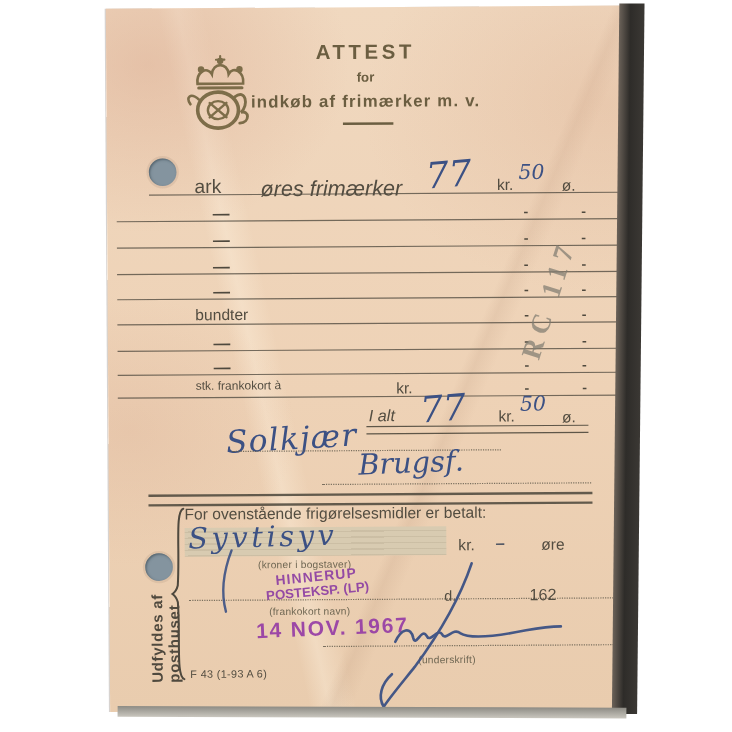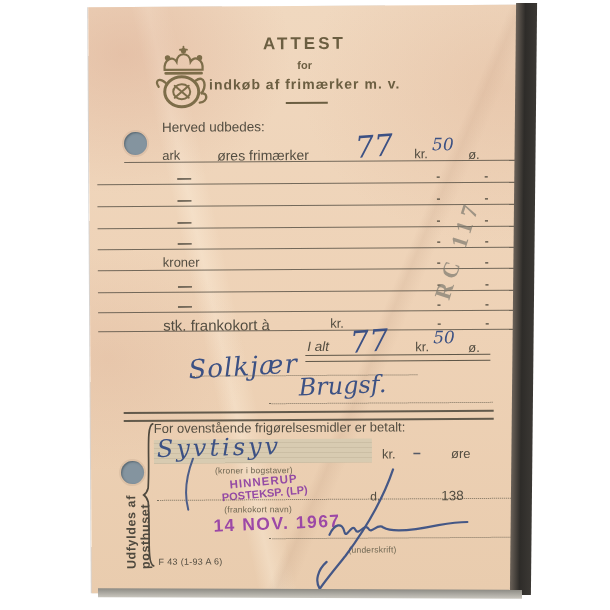--- a/index.html
+++ b/index.html
@@ -58,24 +58,23 @@
       <path d="M51,38 C60,31 63,45 56,51 C63,49 64,59 55,60" stroke-width="2.4"></path>
       <path d="M21,40 C14,34 10,38 14,44" stroke-width="2.2"></path>
     </g>
   </svg>
 
   <div class="abs print hdr" style="left:0;right:0;top:28px;text-align:center;font-weight:bold;font-size:17px;letter-spacing:3px;">ATTEST</div>
   <div class="abs print hdr" style="left:0;right:0;top:53px;text-align:center;font-weight:bold;font-size:11px;">for</div>
   <div class="abs print hdr" style="left:0;right:0;top:70px;text-align:center;font-weight:bold;font-size:14px;letter-spacing:1px;">indkøb af frimærker m. v.</div>
   <div class="abs" style="left:197px;top:96px;width:42px;height:2px;background:#6b5e41;"></div>
 
-  <div class="abs print" style="left:73px;top:113px;font-size:13.5px;">Herved udbedes:</div>
 
-  <div class="abs print" style="left:73px;top:141px;font-size:13px;">ark</div>
-  <div class="abs print" style="left:128px;top:141px;font-size:14px;">øres frimærker</div>
+  <div class="abs print" style="left:73px;top:141px;font-size:16px;">ark</div>
+  <div class="abs print" style="left:128px;top:141px;font-size:18px;font-style:italic;">øres frimærker</div>
   <div class="abs hw" style="left:266px;top:123px;font-size:30px;transform:rotate(-4deg);">77</div>
   <div class="abs print" style="left:325px;top:141px;font-size:13px;">kr.</div>
   <div class="abs hw" style="left:343px;top:129px;font-size:17px;">50</div>
   <div class="abs print" style="left:379px;top:142px;font-size:13px;">ø.</div>
   <div class="rule" style="left:35px;top:155px;width:393px;"></div>
 
   <div>
     <span class="abs dash-col" style="left:88px;top:163px;font-size:14px;">—</span>
     <span class="abs dash-col" style="left:347px;top:164px;">-</span>
     <span class="abs dash-col" style="left:395px;top:164px;">-</span>
@@ -97,41 +96,41 @@
   <div class="rule" style="left:8px;top:221px;width:420px;"></div>
 
   <div>
     <span class="abs dash-col" style="left:88px;top:228px;font-size:14px;">—</span>
     <span class="abs dash-col" style="left:347px;top:229px;">-</span>
     <span class="abs dash-col" style="left:395px;top:229px;">-</span>
   </div>
   <div class="rule" style="left:8px;top:242px;width:420px;"></div>
 
   <div>
-    <span class="abs print" style="left:73px;top:248px;font-size:13px;">kroner</span>
+    <span class="abs print" style="left:73px;top:248px;font-size:13px;">bundter</span>
     <span class="abs dash-col" style="left:347px;top:250px;">-</span>
     <span class="abs dash-col" style="left:395px;top:250px;">-</span>
   </div>
   <div class="rule" style="left:8px;top:263px;width:420px;"></div>
 
   <div>
     <span class="abs dash-col" style="left:88px;top:271px;font-size:14px;">—</span>
     <span class="abs dash-col" style="left:347px;top:272px;">-</span>
     <span class="abs dash-col" style="left:395px;top:272px;">-</span>
   </div>
   <div class="rule" style="left:8px;top:285px;width:420px;"></div>
 
   <div>
     <span class="abs dash-col" style="left:88px;top:291px;font-size:14px;">—</span>
     <span class="abs dash-col" style="left:347px;top:292px;">-</span>
     <span class="abs dash-col" style="left:395px;top:292px;">-</span>
   </div>
   <div class="rule" style="left:8px;top:305px;width:420px;"></div>
 
-  <div class="abs print" style="left:73px;top:310px;font-size:15px;">stk. frankokort à</div>
+  <div class="abs print" style="left:73px;top:310px;font-size:10px;">stk. frankokort à</div>
   <div class="abs print" style="left:240px;top:310px;font-size:13px;">kr.</div>
   <span class="abs dash-col" style="left:347px;top:311px;">-</span>
   <span class="abs dash-col" style="left:395px;top:311px;">-</span>
   <div class="rule" style="left:8px;top:324px;width:420px;"></div>
 
   <div class="abs print" style="left:217px;top:333px;font-size:13.5px;font-style:italic;">I alt</div>
   <div class="abs hw" style="left:260px;top:318px;font-size:30px;transform:rotate(-4deg);">77</div>
   <div class="abs print" style="left:325px;top:334px;font-size:13px;">kr.</div>
   <div class="abs hw" style="left:343px;top:322px;font-size:17px;">50</div>
   <div class="abs print" style="left:378px;top:335px;font-size:13px;">ø.</div>
@@ -162,21 +161,21 @@
   <div class="abs" style="left:322px;top:439px;font-size:14px;color:#555a66;font-weight:bold;">–</div>
   <div class="abs print" style="left:360px;top:441px;font-size:13px;">øre</div>
 
   <div class="abs stamp-purple" style="left:118px;top:469px;width:110px;text-align:center;transform:rotate(-5deg);">
     <div style="font-size:11.5px;letter-spacing:1px;">HINNERUP</div>
     <div style="font-size:11px;">POSTEKSP. (LP)</div>
   </div>
 
   <div class="dotted" style="left:66px;top:493px;width:362px;border-bottom-width:1.5px;"></div>
   <div class="abs print" style="left:279px;top:484px;font-size:12px;">d.</div>
-  <div class="abs print" style="left:350px;top:483px;font-size:13.5px;">138</div>
+  <div class="abs print" style="left:350px;top:483px;font-size:13.5px;">162</div>
   <div class="abs print caption" style="left:133px;top:498px;">(frankokort navn)</div>
 
   <div class="abs stamp-purple" style="left:122px;top:507px;font-size:17.5px;letter-spacing:1.5px;transform:rotate(-2deg);color:#963da6;">14 NOV. 1967</div>
 
   <div class="dotted" style="left:178px;top:532px;width:248px;border-bottom-width:1.5px;"></div>
   <div class="abs print caption" style="left:257px;top:539px;">(underskrift)</div>
 
   <svg class="abs" style="left:168px;top:452px;" width="262" height="140" viewBox="0 0 262 140">
     <g fill="none" stroke="#3c5184" stroke-width="2.2" stroke-linecap="round" opacity="0.95">
       <path d="M134,12 C123,44 104,74 86,98 C78,108 66,122 60,131 C55,123 58,112 67,104"></path>

